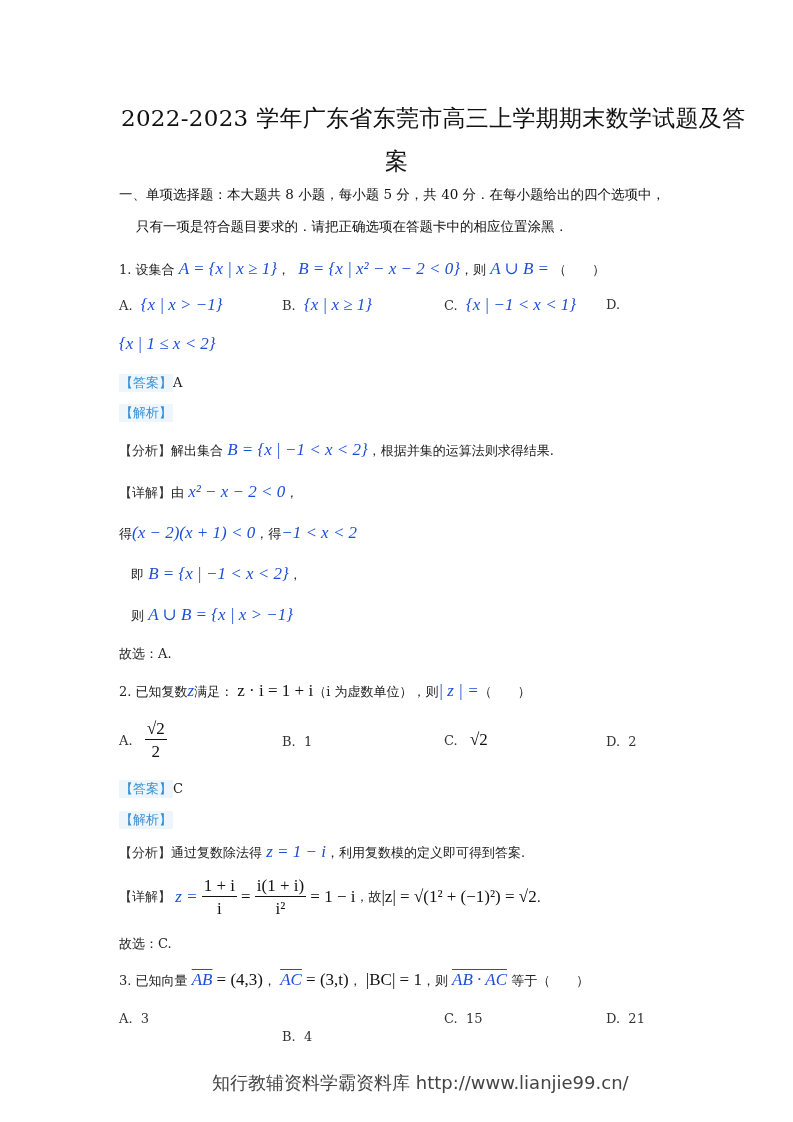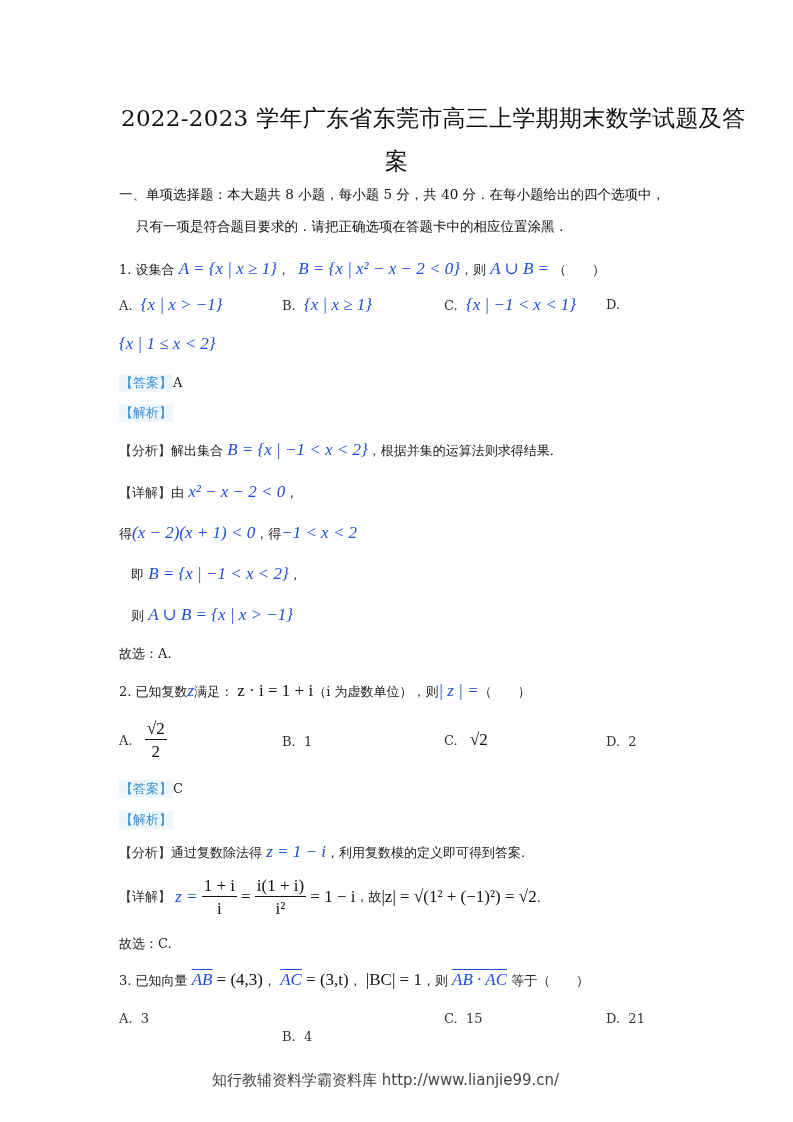--- a/index.html
+++ b/index.html
@@ -7,21 +7,21 @@
          font-family: "DejaVu Serif", "Liberation Serif", serif; color: #222; }
   .abs { position: absolute; white-space: nowrap; }
   .title { font-size: 23px; color: #111; letter-spacing: 0.3px; }
   .sec { font-size: 13.5px; color: #111; }
   .txt { font-size: 13px; color: #222; }
   .math { font-family: "Liberation Serif", "DejaVu Serif", serif; font-size: 17px; font-style: italic; color: #1d4ed8; }
   .mathn { font-family: "Liberation Serif", "DejaVu Serif", serif; font-size: 17px; color: #111; }
   .tag { display: inline-block; background: #eef6fc; color: #3a8fd0; padding: 0 1px; }
   .tag-dark { color: #333; }
   .opt { font-size: 13px; color: #333; }
-  .footer { font-family: "DejaVu Sans", "Liberation Sans", sans-serif; font-size: 15px; color: #444; }
+  .footer { font-family: "DejaVu Sans", "Liberation Sans", sans-serif; font-size: 18px; color: #444; }
   .frac { display: inline-block; vertical-align: middle; text-align: center; line-height: 1; }
   .frac .num { display: block; border-bottom: 1px solid #111; padding: 0 2px 2px; }
   .frac .den { display: block; padding-top: 3px; }
 </style>
 </head>
 <body>
 
 <div class="abs title" style="left:121px; top:103px;">2022-2023 学年广东省东莞市高三上学期期末数学试题及答</div>
 <div class="abs title" style="left:385px; top:146px;">案</div>
 

